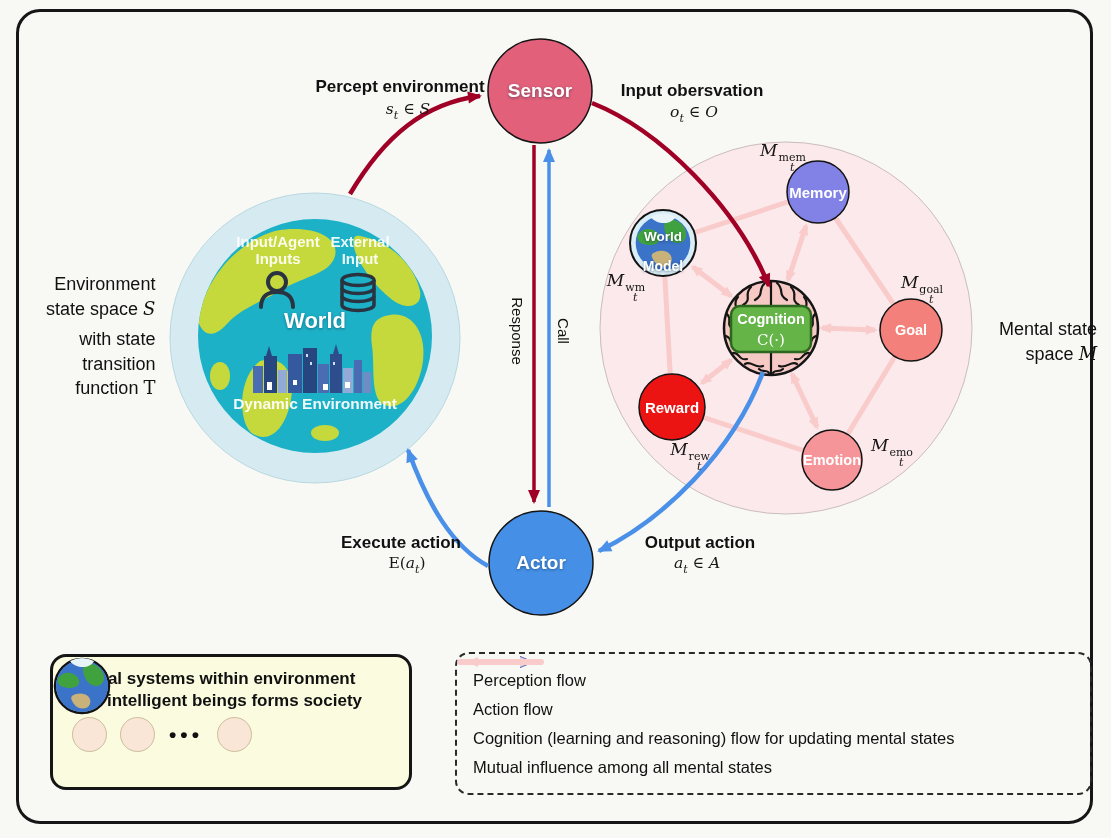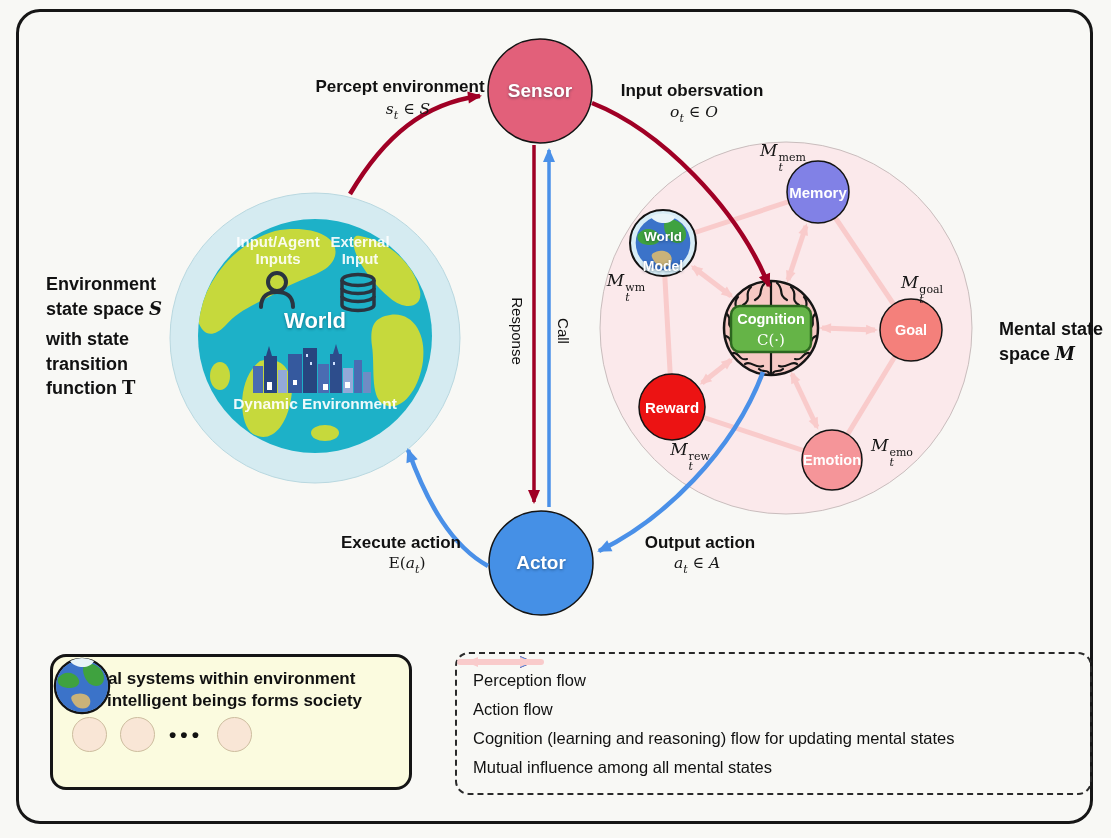--- a/index.html
+++ b/index.html
@@ -10,24 +10,24 @@
   svg{position:absolute;left:0;top:0;}
   .ctr{position:absolute;transform:translate(-50%,-50%);white-space:nowrap;z-index:3;}
   .lbl{font-weight:700;font-size:17px;color:#111;}
   .rot{transform:translate(-50%,-50%) rotate(90deg);font-size:15px;color:#111;}
   .node-lbl{color:#fff;font-weight:700;}
   .shadowed{text-shadow:0 1px 3px rgba(0,30,50,.45);}
   .math{font-family:"DejaVu Serif",serif;font-size:15.5px;color:#161616;}
   .mvar,.mset,.msub,.msubv{font-style:italic;}
   .msub{font-size:11px;}
   .mlabel{font-family:"DejaVu Serif",serif;font-size:17px;color:#161616;}
-  .mstack{display:inline-flex;flex-direction:column;align-items:flex-start;margin-left:1px;
+  .mstack{display:inline-flex;flex-direction:column;align-items:center;margin-left:1px;
           vertical-align:-5px;}
   .msupv,.msubv{font-size:11px;line-height:10px;}
-  .txtblock{position:absolute;z-index:3;font-weight:700;font-size:18px;color:#111;line-height:24.5px;}
+  .txtblock{position:absolute;z-index:3;font-weight:400;font-size:18px;color:#111;line-height:24.5px;text-align:right;}
   .txtblock .mset{font-family:"DejaVu Serif",serif;font-size:18px;}
   .txtblock .mrom{font-family:"DejaVu Serif",serif;font-size:18px;}
   #social-box{position:absolute;left:50px;top:654px;width:362px;height:136px;box-sizing:border-box;
      border:3px solid #151515;border-radius:16px;background:#fbfbdf;z-index:2;padding:11px 0 0 19px;}
   #social-box .sline{font-weight:700;font-size:17px;color:#111;line-height:21.5px;}
   #social-box .sformula{font-family:"DejaVu Serif",serif;font-size:17px;color:#161616;margin-top:5px;}
   #social-row{display:flex;align-items:center;gap:13px;margin-top:6px;}
   .peach{width:33px;height:33px;border-radius:50%;background:#f9e6d6;border:1px solid #cdbd9f;}
   #social-dots{font-size:21px;font-weight:700;letter-spacing:4px;color:#111;margin:0 1px;}
   #legend-box{position:absolute;left:455px;top:652px;width:637px;height:143px;box-sizing:border-box;

